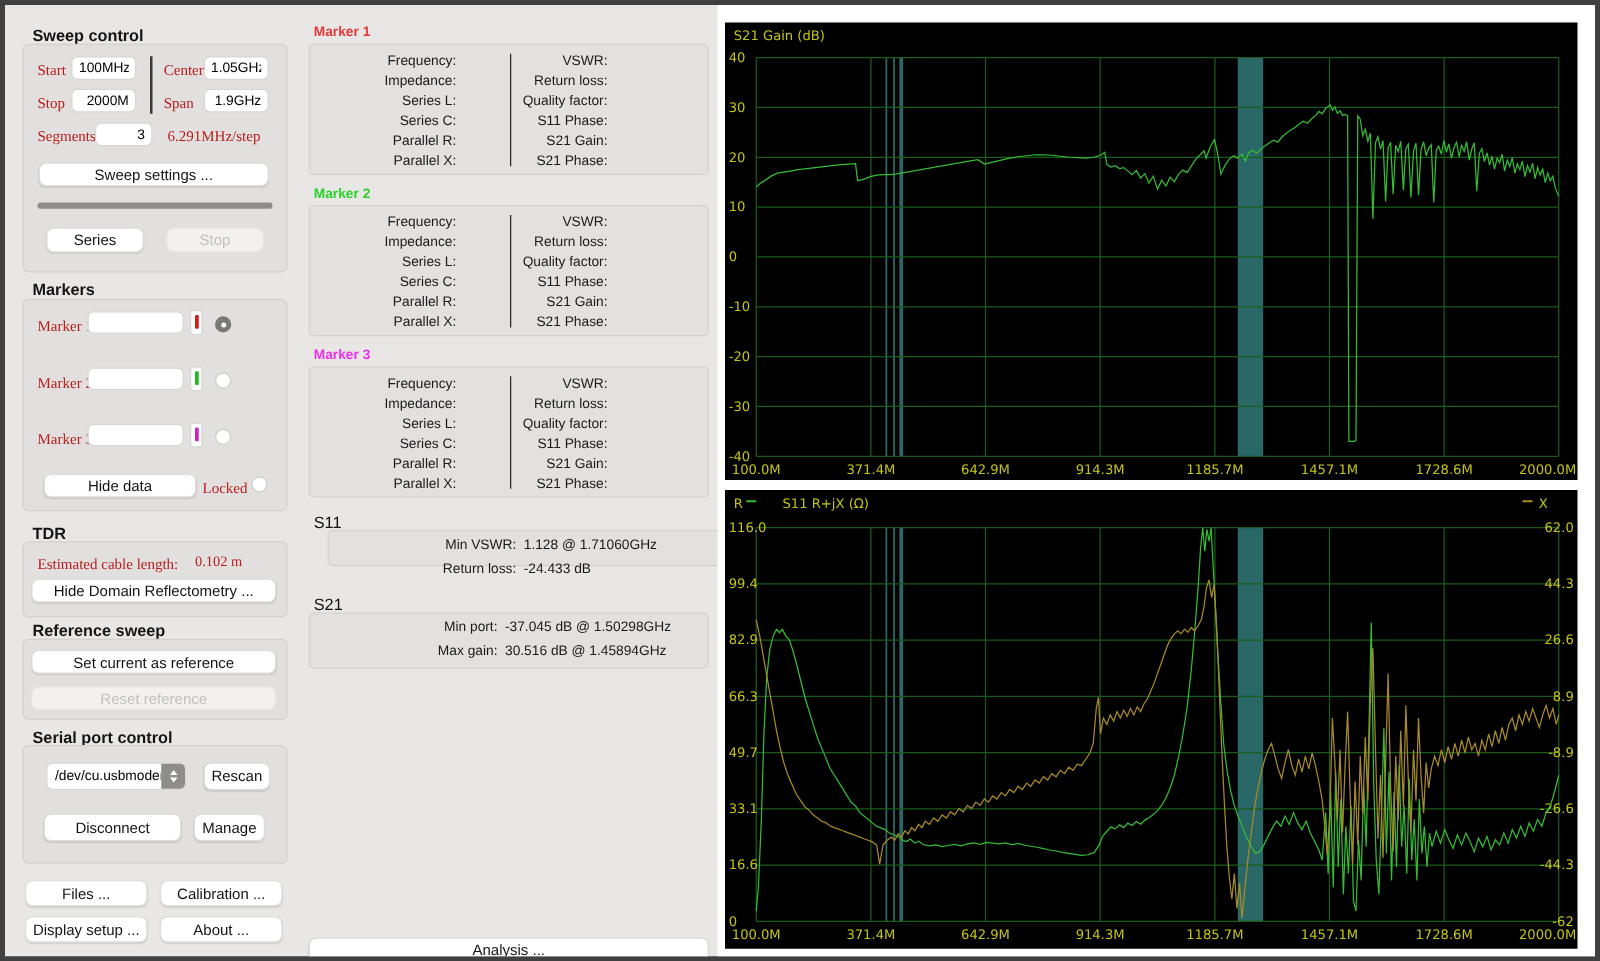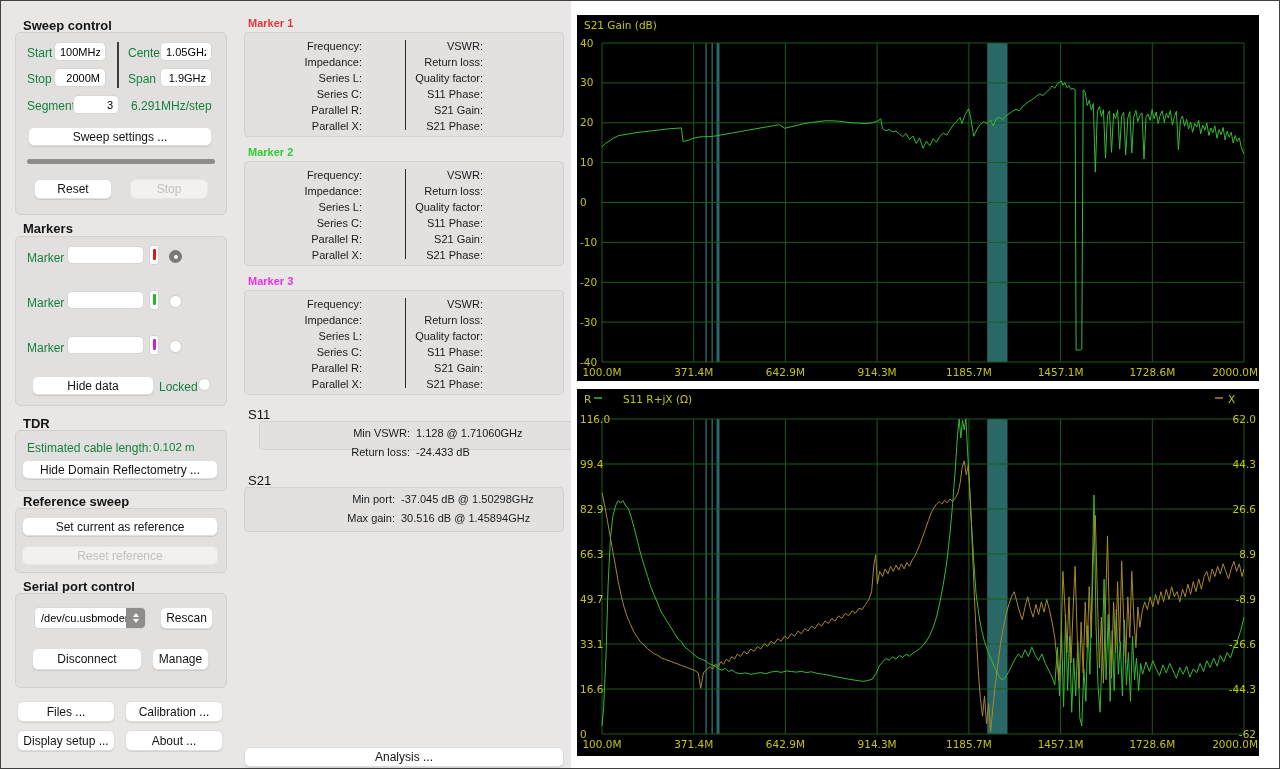--- a/index.html
+++ b/index.html
@@ -1,20 +1,20 @@
 <!DOCTYPE html>
 <html><head>
 <meta charset="utf-8">
 <style>
   html,body{margin:0;padding:0;background:#d6d4d3;}
   .app{position:relative;width:1280px;height:769px;background:#e9e7e6;overflow:hidden;
-       font-family:"Liberation Sans",sans-serif;border:1px solid #404040;box-sizing:border-box;}
+       font-family:"Liberation Sans",sans-serif;border:4px solid #404040;box-sizing:border-box;}
   .gtitle{position:absolute;font-size:13px;font-weight:600;color:#141414;}
   .gbox{position:absolute;background:#e2e0df;border:1px solid #d3d1d0;border-radius:5px;}
-  .lbl{position:absolute;font-size:12px;color:#15803d;white-space:nowrap;}
+  .lbl{position:absolute;font-size:12px;color:#b91c1c;white-space:nowrap;font-family:Liberation Serif, serif;}
   .inp{position:absolute;background:#fff;border:1px solid #d8d6d5;border-radius:5px;font-size:11px;
        text-align:right;padding:0 5px;color:#000;box-sizing:border-box;font-family:"Liberation Sans",sans-serif;outline:none;}
   .btn{position:absolute;background:#fff;border:1px solid #e0dedd;border-radius:6px;font-size:12px;color:#141414;
        display:flex;align-items:center;justify-content:center;box-shadow:0 1px 1px rgba(0,0,0,.10);
        box-sizing:border-box;white-space:nowrap;cursor:default;}
   .btn.disabled{background:#f2f1f0;color:#c3c1c0;box-shadow:none;border-color:#e8e6e5;}
   .progress{position:absolute;background:#8f8d8c;border-radius:3px;}
   .vsep{position:absolute;background:#3c3c3c;}
   .chip{position:absolute;background:#fff;border:1px solid #d8d6d5;border-radius:3px;box-sizing:border-box;}
   .chip i{display:block;margin:3px auto 0;width:3px;height:11px;border-radius:1px;}
@@ -58,21 +58,21 @@
   <input class="inp" style="left: 159px; top: 41px; width: 52px; height: 19px;" value="1.05GHz">
   <div class="lbl" style="left:26px;top:71px">Stop</div>
   <input class="inp" style="left: 53px; top: 67px; width: 52px; height: 19px;" value="2000M">
   <div class="lbl" style="left:127px;top:71px">Span</div>
   <input class="inp" style="left: 159px; top: 67px; width: 52px; height: 19px;" value="1.9GHz">
   <div class="lbl" style="left:26px;top:98px">Segments</div>
   <input class="inp" style="left: 72px; top: 94px; width: 46px; height: 19px;" value="3">
   <div class="lbl" style="left:130px;top:98px">6.291MHz/step</div>
   <div class="btn" style="left:27px;top:126px;width:184px;height:19px">Sweep settings ...</div>
   <div class="progress" style="left:26px;top:158px;width:188px;height:5px"></div>
-  <div class="btn" style="left:33px;top:178px;width:78px;height:20px">Reset</div>
+  <div class="btn" style="left:33px;top:178px;width:78px;height:20px">Series</div>
   <div class="btn disabled" style="left:129px;top:178px;width:78px;height:20px">Stop</div>
 
   <div class="gtitle" style="left:22px;top:220px">Markers</div>
   <div class="gbox" style="left:14px;top:235px;width:210px;height:168px"></div>
   <div class="lbl" style="left:26px;top:250px">Marker 1</div>
   <input class="inp" style="left: 66px; top: 245px; width: 77px; height: 18px; text-align: left;" value="">
   <div class="chip" style="left:148px;top:244px;width:10px;height:20px">
       <i style="background: rgb(207, 29, 29);"></i>
     </div>
   <div class="radio mradio sel" style="left:168px;top:249px"></div>

